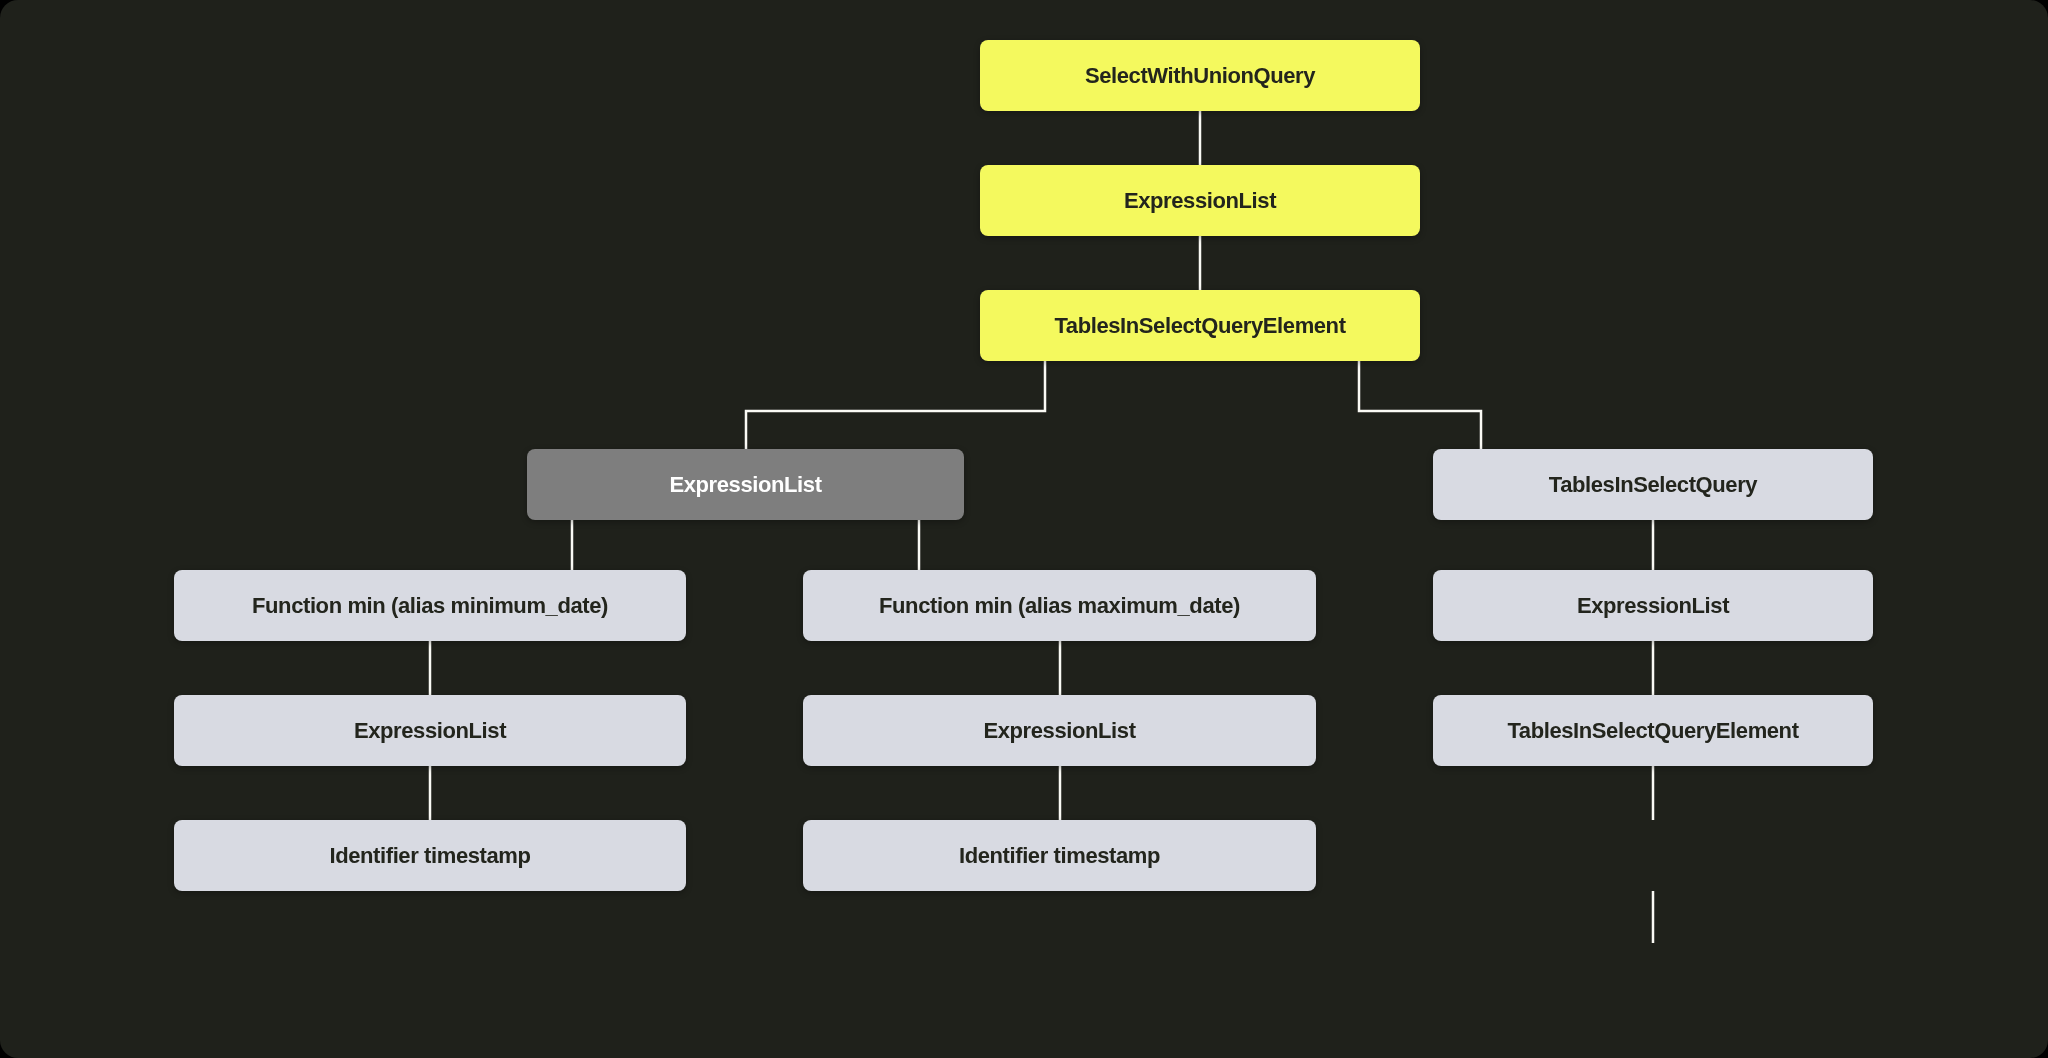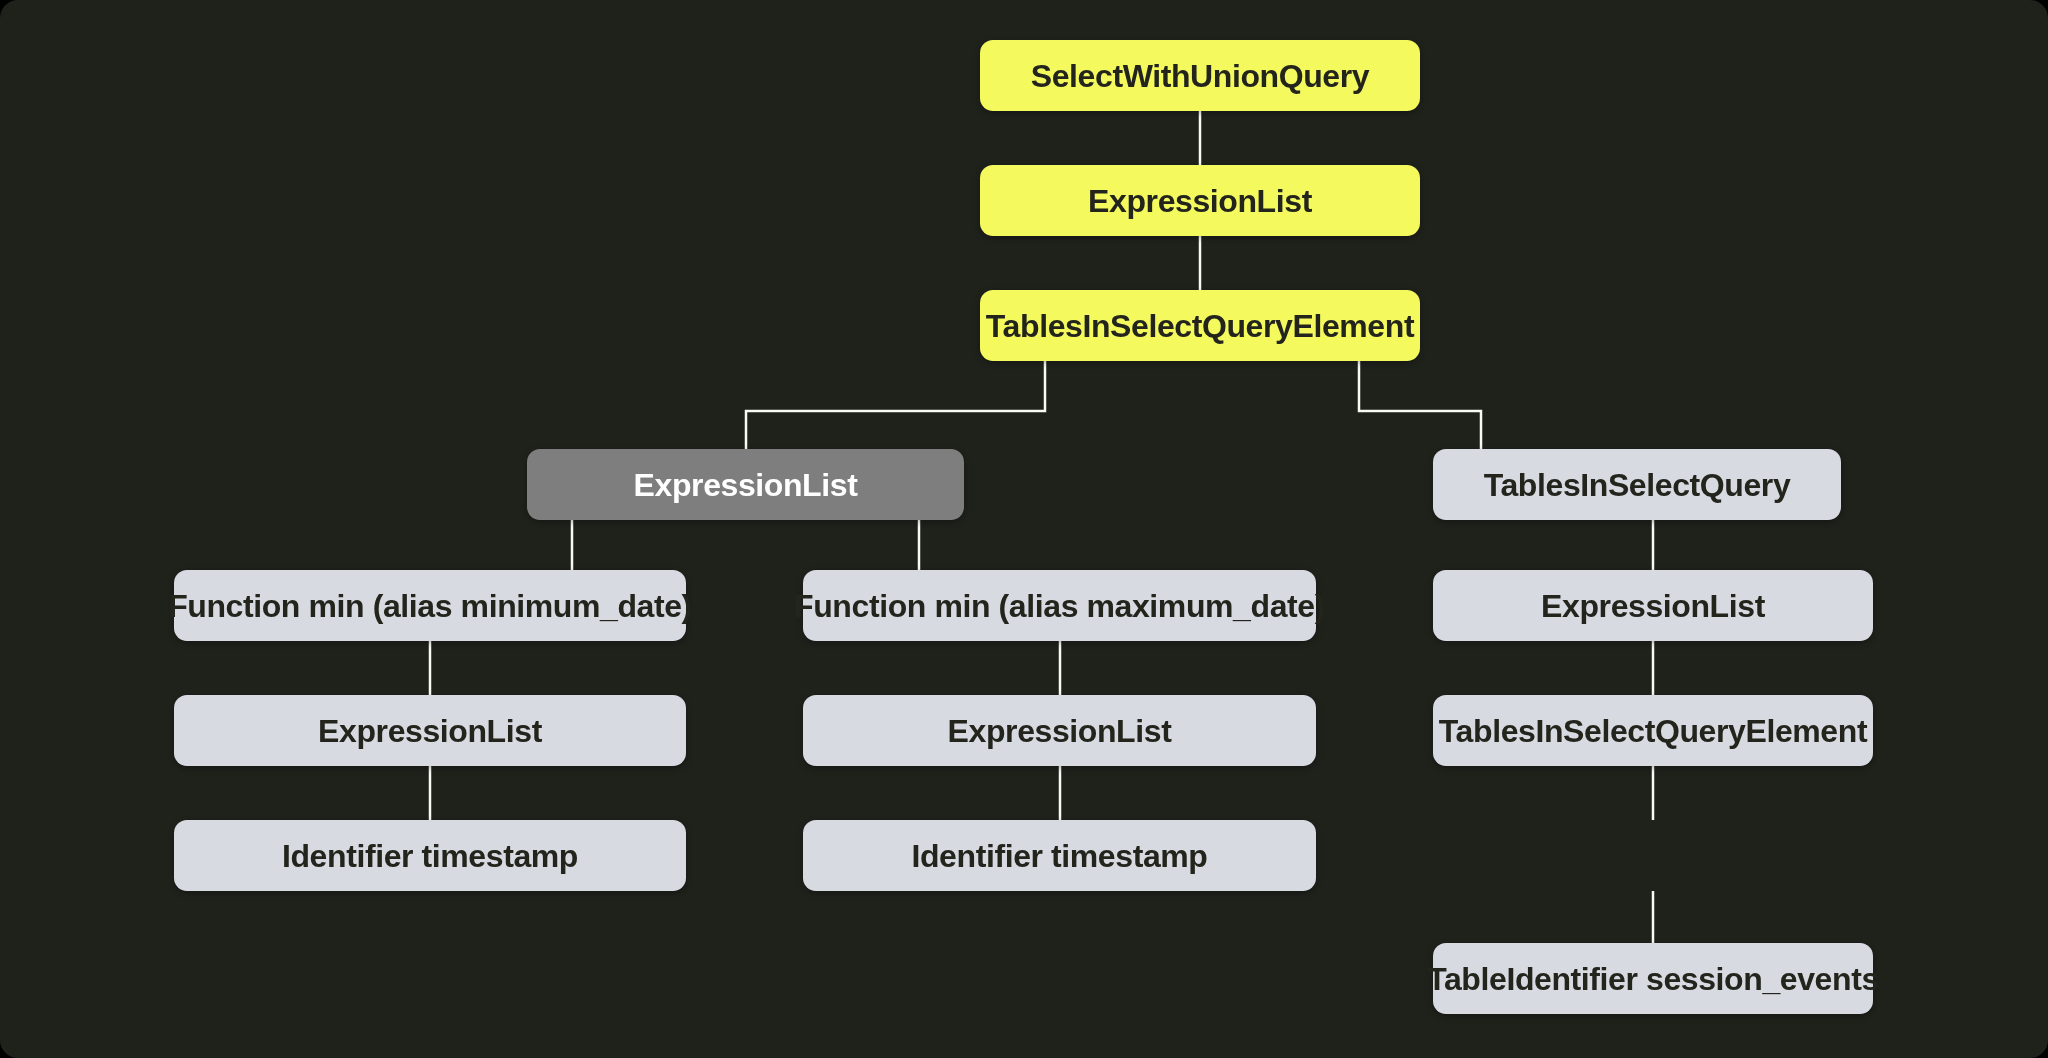--- a/index.html
+++ b/index.html
@@ -26,26 +26,26 @@
   }
   svg.edges path {
     fill: none;
     stroke: var(--edge, #fafaf5);
     stroke-width: 2.5;
     stroke-linejoin: miter;
   }
   .node {
     position: absolute;
     height: 71px;
-    border-radius: 13px;
+    border-radius: 8px;
     display: flex;
     align-items: center;
     justify-content: center;
     font-weight: 700;
-    font-size: 32px;
+    font-size: 22px;
     letter-spacing: -0.4px;
     line-height: 1;
     color: var(--text-dark, #23251d);
     box-shadow: 0 2px 6px rgba(0,0,0,0.30);
     cursor: pointer;
     white-space: nowrap;
     user-select: none;
   }
   .node.highlight { background: var(--highlight, #f4f95e); }
   .node.selected  { background: var(--selected, #7e7e7e); color: var(--text-light, #ffffff); }
@@ -71,28 +71,27 @@
     <path d="M1653,641 L1653,695"></path>
     <path d="M1653,766 L1653,820"></path>
     <path d="M1653,891 L1653,943"></path>
   </svg>
 
   <div class="node highlight" style="left:980px;  top:40px;  width:440px">SelectWithUnionQuery</div>
   <div class="node highlight" style="left:980px;  top:165px; width:440px">ExpressionList</div>
   <div class="node highlight" style="left:980px;  top:290px; width:440px">TablesInSelectQueryElement</div>
 
   <div class="node selected" style="left:527px;  top:449px; width:437px">ExpressionList</div>
-  <div class="node default" style="left:1433px; top:449px; width:408px">TablesInSelectQuery</div>
+  <div class="node default" style="left:1433px; top:449px; width:440px">TablesInSelectQuery</div>
 
   <div class="node default" style="left:174px;  top:570px; width:512px">Function min (alias minimum_date)</div>
   <div class="node default" style="left:803px;  top:570px; width:513px">Function min (alias maximum_date)</div>
   <div class="node default" style="left:1433px; top:570px; width:440px">ExpressionList</div>
 
   <div class="node default" style="left:174px;  top:695px; width:512px">ExpressionList</div>
   <div class="node default" style="left:803px;  top:695px; width:513px">ExpressionList</div>
   <div class="node default" style="left:1433px; top:695px; width:440px">TablesInSelectQueryElement</div>
 
   <div class="node default" style="left:174px;  top:820px; width:512px">Identifier timestamp</div>
   <div class="node default" style="left:803px;  top:820px; width:513px">Identifier timestamp</div>
 
-  <div class="node default" style="left:1433px; top:943px; width:440px">TableIdentifier session_events</div>
 
 </div>
 
 </body></html>

